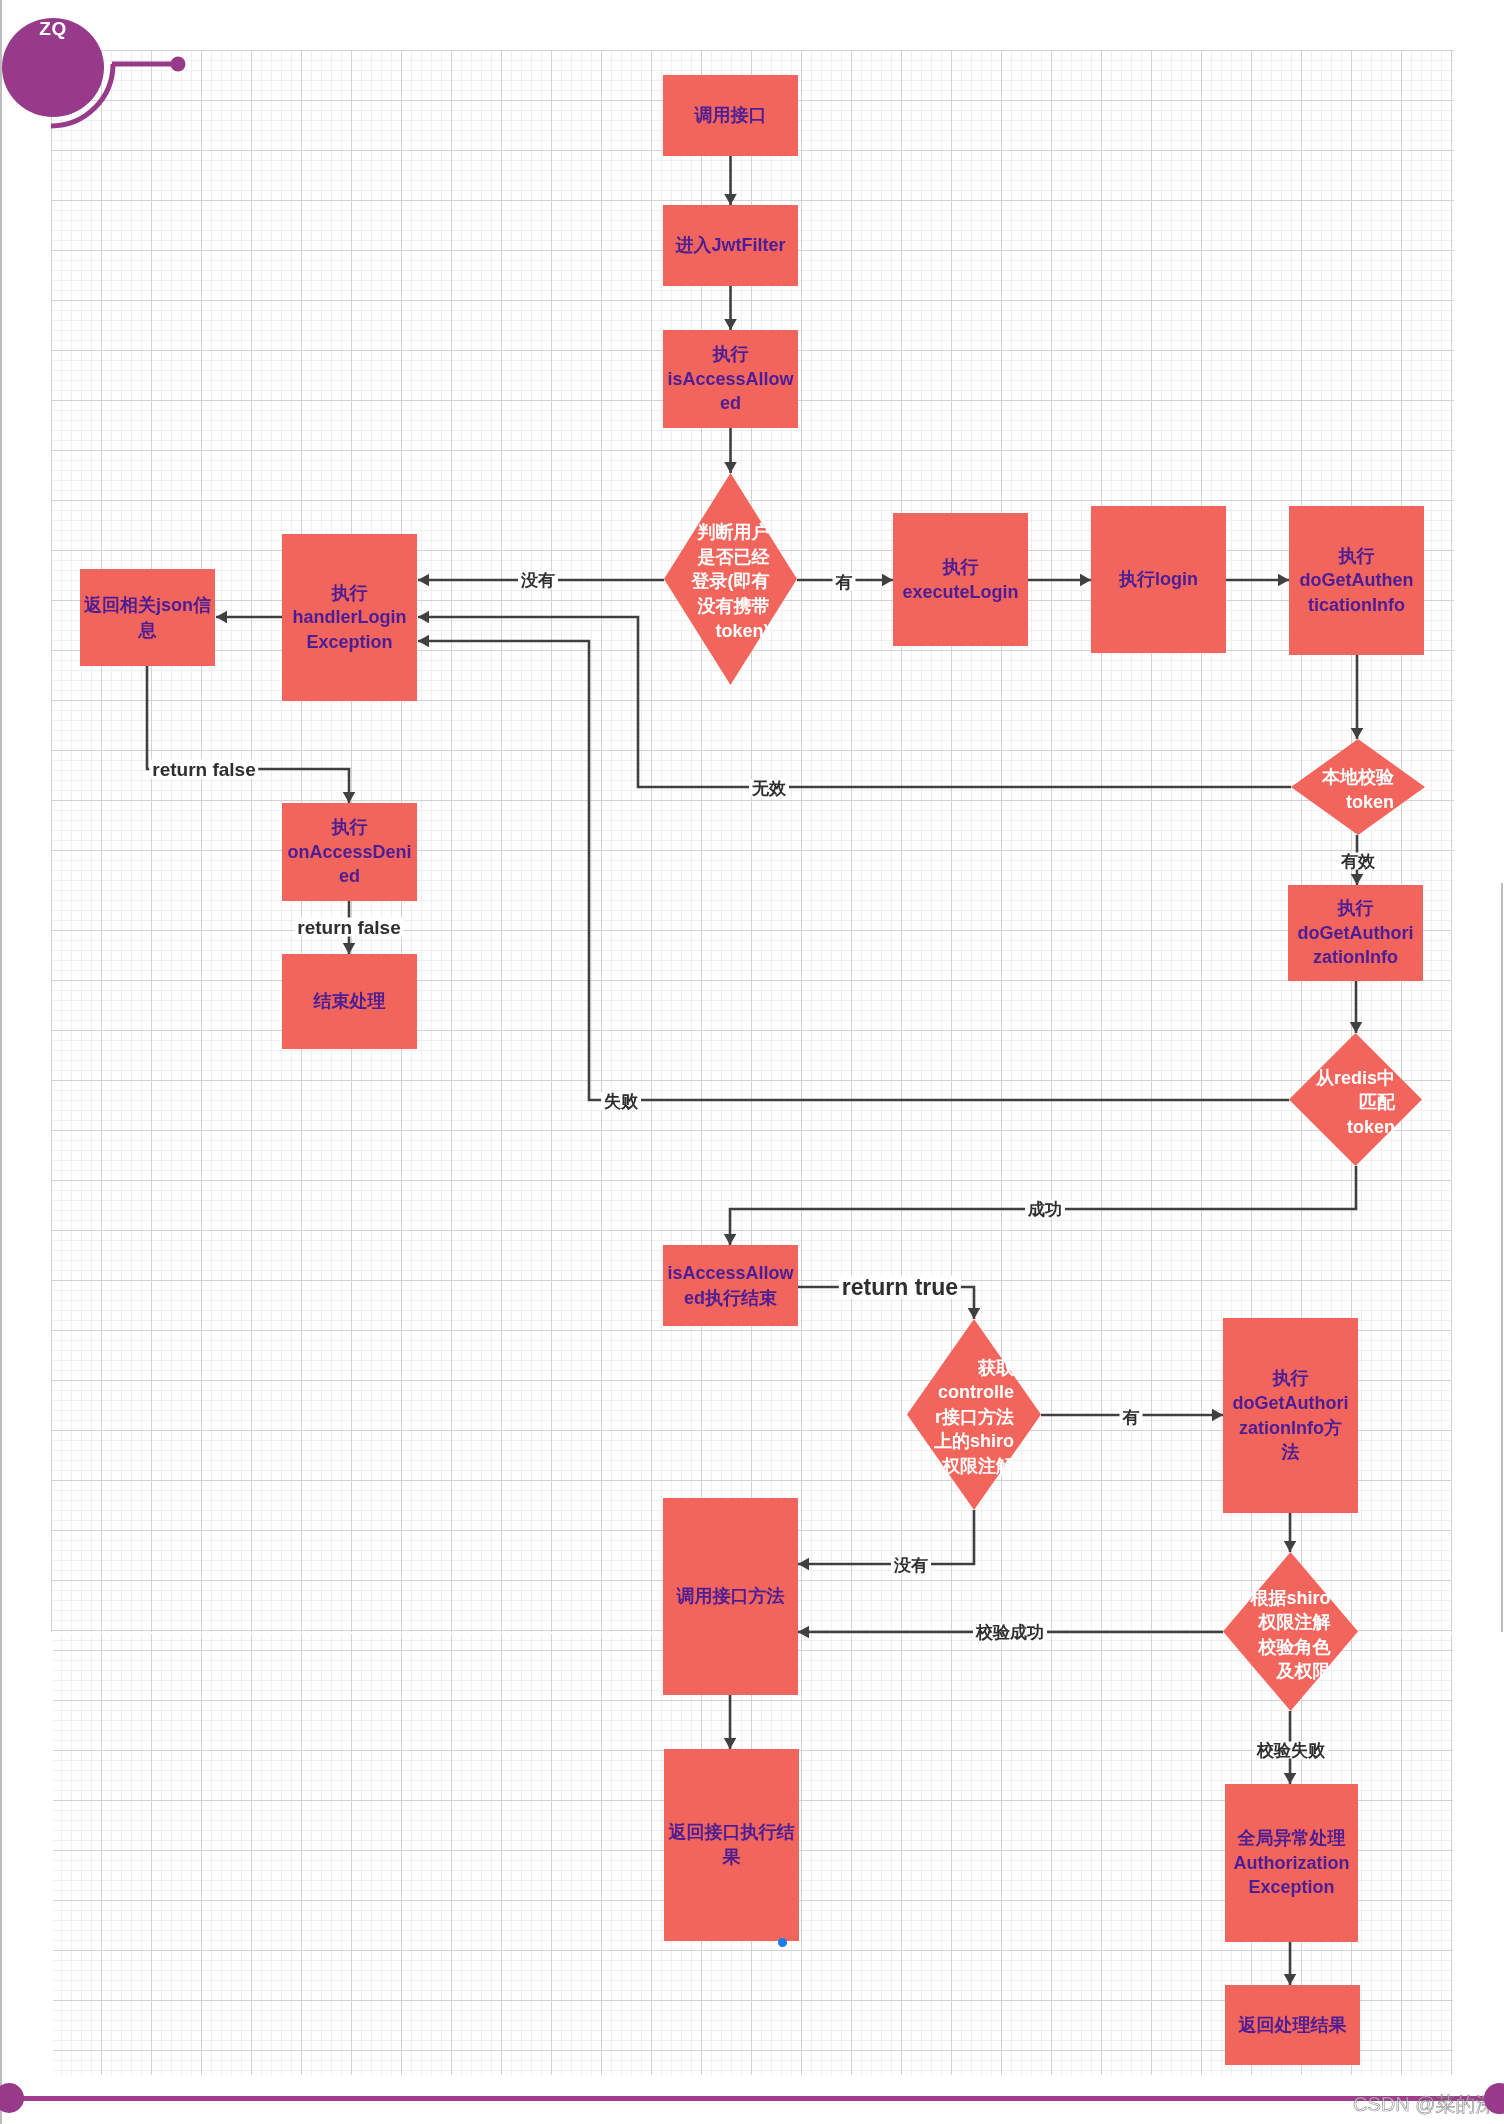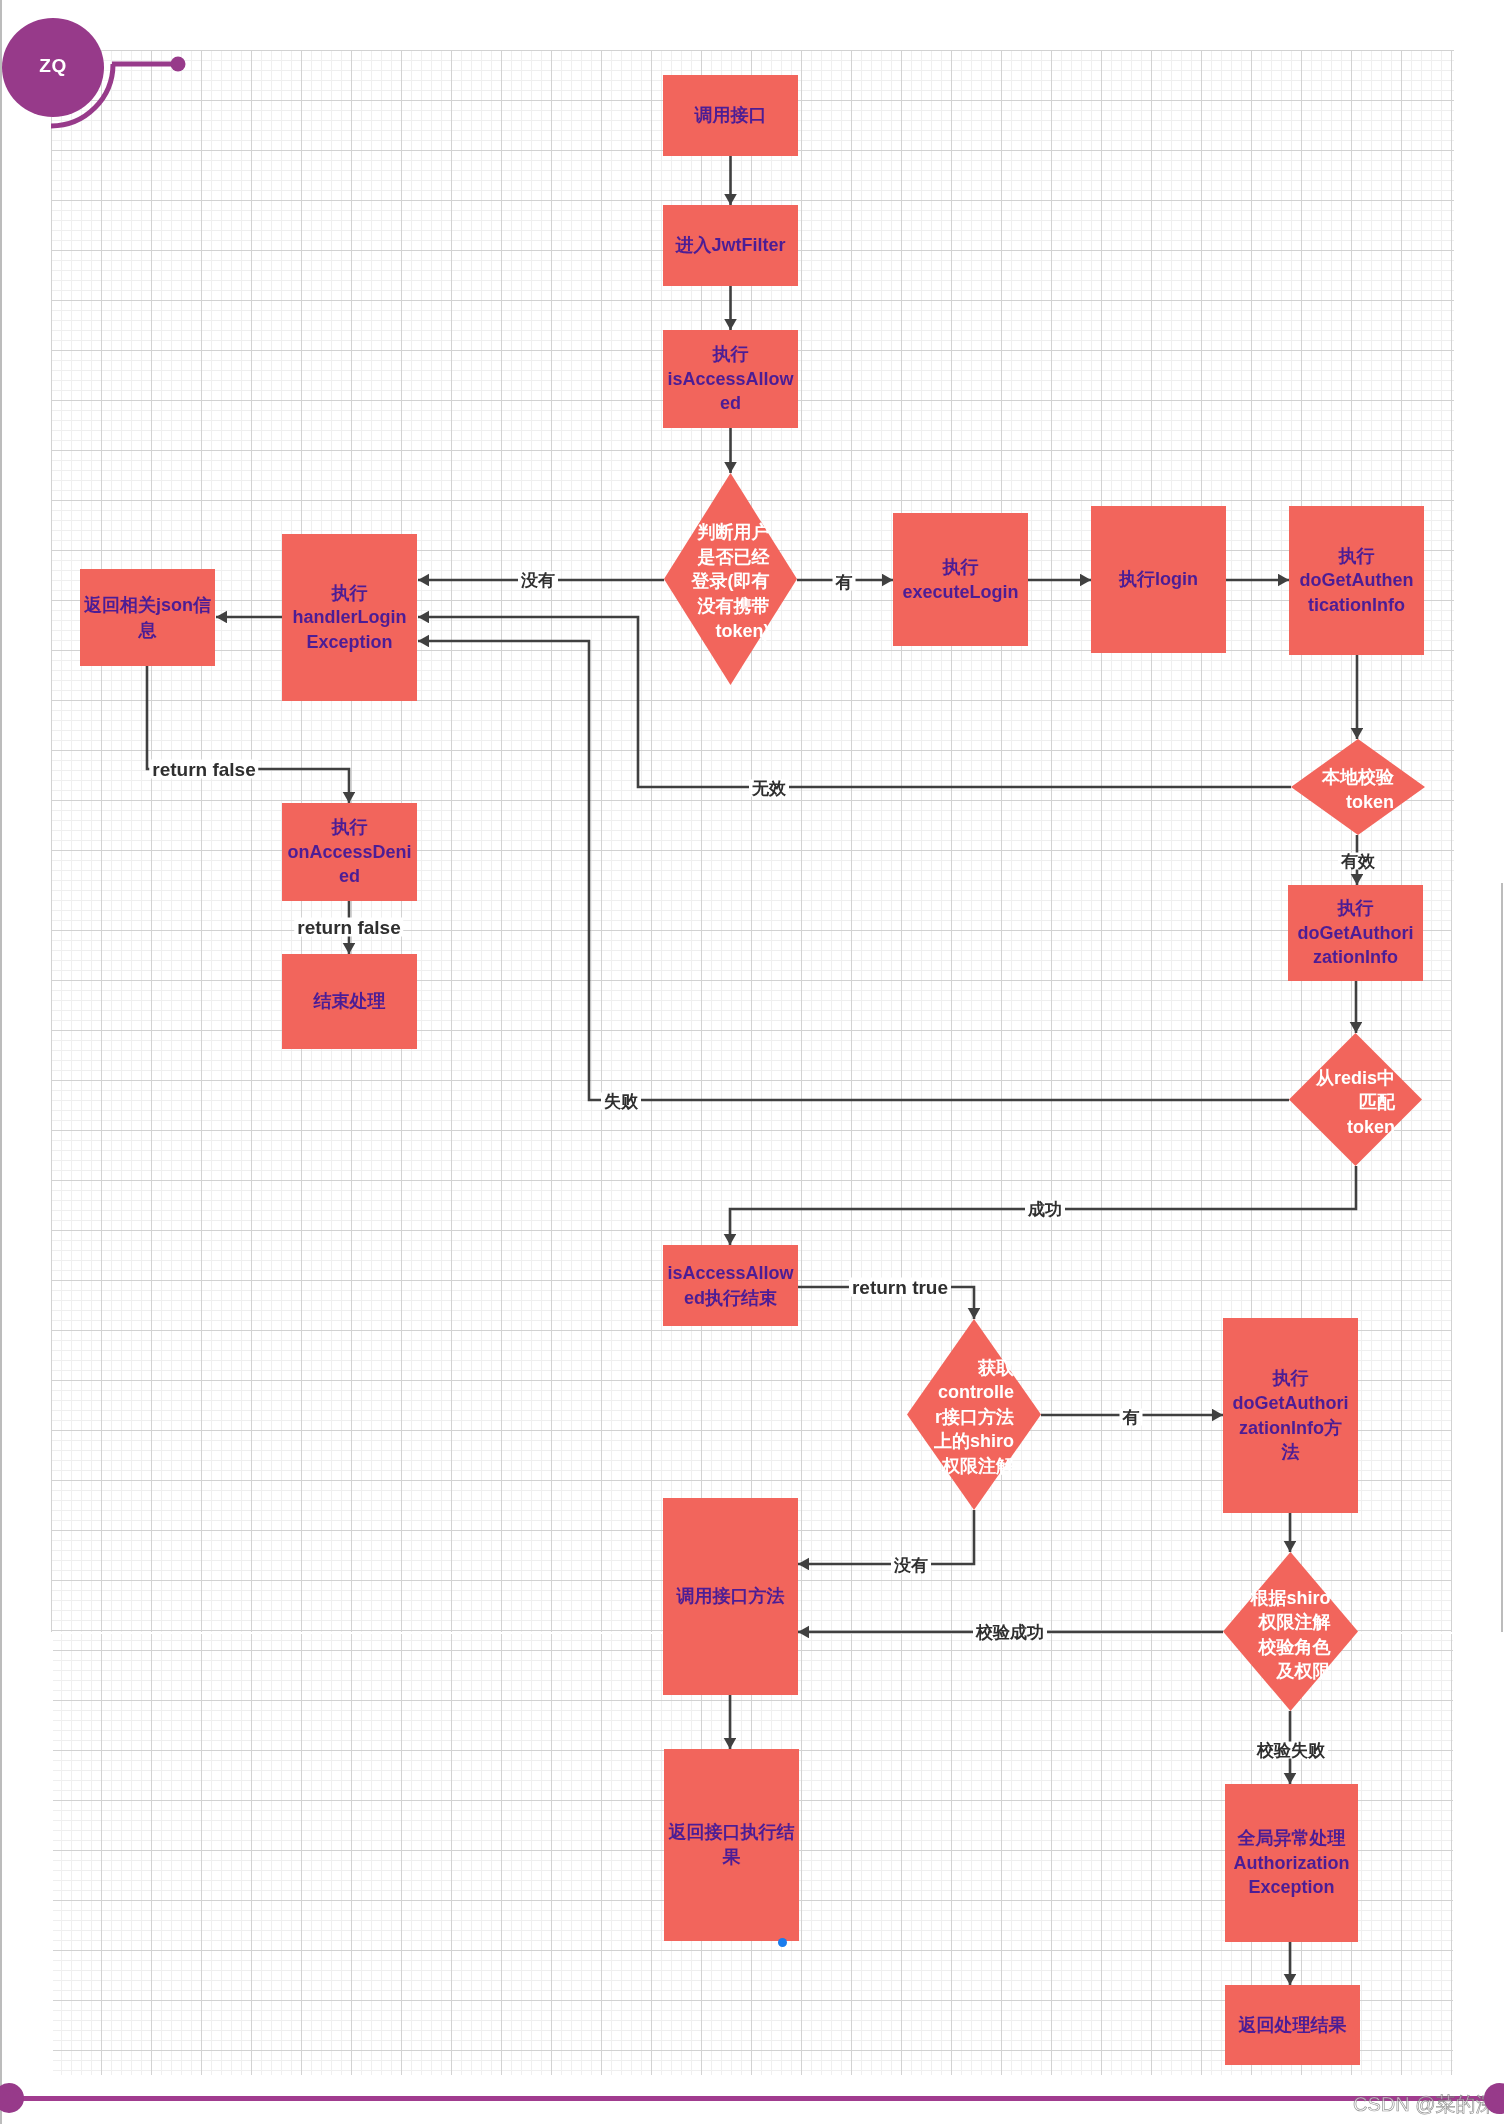--- a/index.html
+++ b/index.html
@@ -15,21 +15,21 @@
     linear-gradient(to bottom,#d2d2d2 1px,transparent 1px),
     linear-gradient(to right,#efefef 1px,transparent 1px),
     linear-gradient(to bottom,#efefef 1px,transparent 1px);
   background-size:50px 50px,50px 50px,10px 10px,10px 10px;
 }
 
 .pline{position:absolute;background:#bcbcbc;}
 
 
 .brand-circle{position:absolute;border-radius:50%;background:#973a8a;
-  display:flex;align-items:center;justify-content:center;
+  display:flex;justify-content:center;
   color:#fff;font-weight:700;letter-spacing:.5px;}
 .title{position:absolute;color:#973a8a;font-weight:700;white-space:nowrap;}
 .title .t-latin{font-family:"Liberation Sans","DejaVu Sans",sans-serif;}
 .title .t-cjk{font-family:"Liberation Serif","DejaVu Serif",serif;font-weight:400;}
 
 
 .node{position:absolute;background:#f2655c;color:#4c1d95;
   display:flex;align-items:center;justify-content:center;text-align:center;
   font-weight:700;line-height:1.37;box-sizing:border-box;}
 .dia{position:absolute;}
@@ -184,21 +184,21 @@
     </div>
   <div id="elabels">
       <div class="elabel" style="left: 538px; top: 580px; font-size: 17px;">没有</div>
       <div class="elabel" style="left: 844px; top: 582px; font-size: 17px;">有</div>
       <div class="elabel" style="left: 769px; top: 788px; font-size: 17px;">无效</div>
       <div class="elabel" style="left: 1358px; top: 861px; font-size: 17px;">有效</div>
       <div class="elabel" style="left: 621px; top: 1101px; font-size: 17px;">失败</div>
       <div class="elabel" style="left: 1045px; top: 1209px; font-size: 17px;">成功</div>
       <div class="elabel" style="left: 204px; top: 769px; font-size: 19px;">return false</div>
       <div class="elabel" style="left: 349px; top: 927px; font-size: 19px;">return false</div>
-      <div class="elabel" style="left: 900px; top: 1287px; font-size: 19px;">return true</div>
+      <div class="elabel" style="left: 900px; top: 1287px; font-size: 23px;">return true</div>
       <div class="elabel" style="left: 1131px; top: 1417px; font-size: 17px;">有</div>
       <div class="elabel" style="left: 911px; top: 1565px; font-size: 17px;">没有</div>
       <div class="elabel" style="left: 1010px; top: 1632px; font-size: 17px;">校验成功</div>
       <div class="elabel" style="left: 1291px; top: 1750px; font-size: 17px;">校验失败</div>
     </div>
 
   <div class="cursor-dot" style="left:778px;top:1938px;"></div>
 
   <div class="foot-rule" style="left:9px;top:2096px;width:1495px;height:5px;"></div>
   <div class="foot-dot" style="left:-6px;top:2083px;width:30px;height:30px;"></div>

